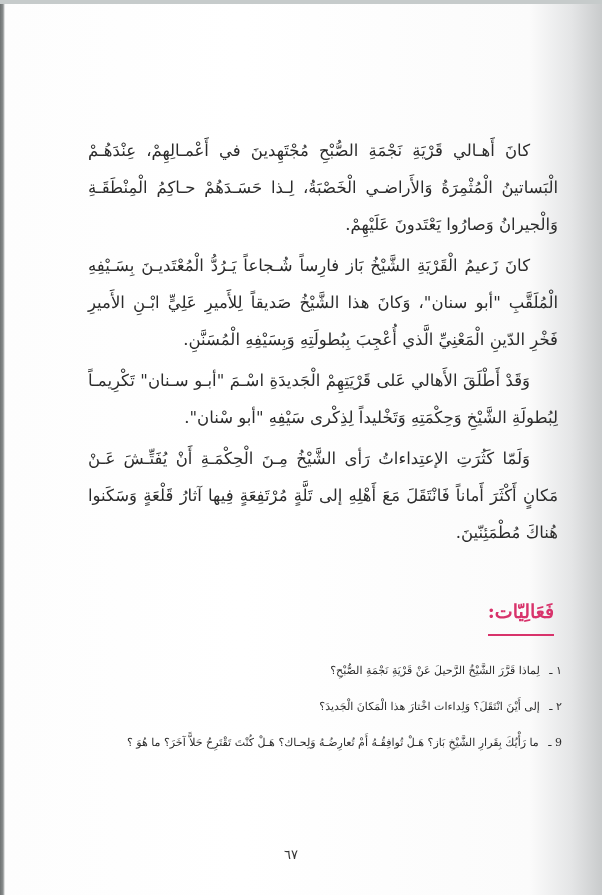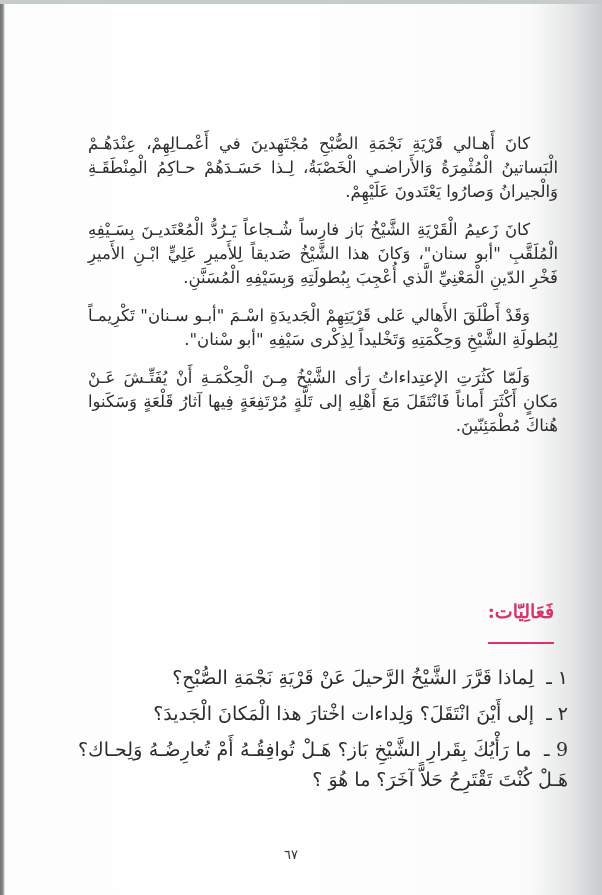--- a/index.html
+++ b/index.html
@@ -16,33 +16,33 @@
       box-sizing: border-box;
     }
     .title {
       position: absolute; left: 0; width: 602px; top: 68px;
       text-align: center; direction: rtl;
       color: #2aa2c8; font-weight: bold; font-size: 22px;
     }
     .body-text {
       position: absolute; left: 88px; width: 470px; top: 128px;
       direction: rtl; text-align: justify; color: #2b2b2b;
-      font-size: 16.5px; line-height: 24px;
+      font-size: 16.5px; line-height: 37px;
     }
     .para { margin: 0; text-indent: 28px; text-align-last: right; }
-    .para + .para { margin-top: 14px; }
+    .para + .para { margin-top: 4px; }
     .activities-heading {
       position: absolute; right: 48px; top: 596px;
       direction: rtl; color: #d8336b; font-weight: bold; font-size: 19px;
-      padding-bottom: 20px; border-bottom: 2px solid #d8336b;
+      padding-bottom: 12px; border-bottom: 2px solid #d8336b;
     }
     .questions {
       position: absolute; left: 70px; width: 490px; top: 650px;
-      direction: rtl; color: #2b2b2b; font-size: 19px; line-height: 30px;
-      list-style: none; margin: 8px; padding: 0;
+      direction: rtl; color: #2b2b2b; font-size: 11px; line-height: 30px;
+      list-style: none; margin: 2px; padding: 0;
     }
     .questions li { margin: 0 0 6px 0; text-align: right; }
     .questions .q3 { text-align: justify; text-align-last: right; }
     .q-num { margin-left: 6px; }
     .page-number {
       position: absolute; left: 0; width: 582px; top: 843px;
       text-align: center; color: #333; font-size: 13px;
       font-family: "DejaVu Sans", sans-serif;
     }
   </style>

